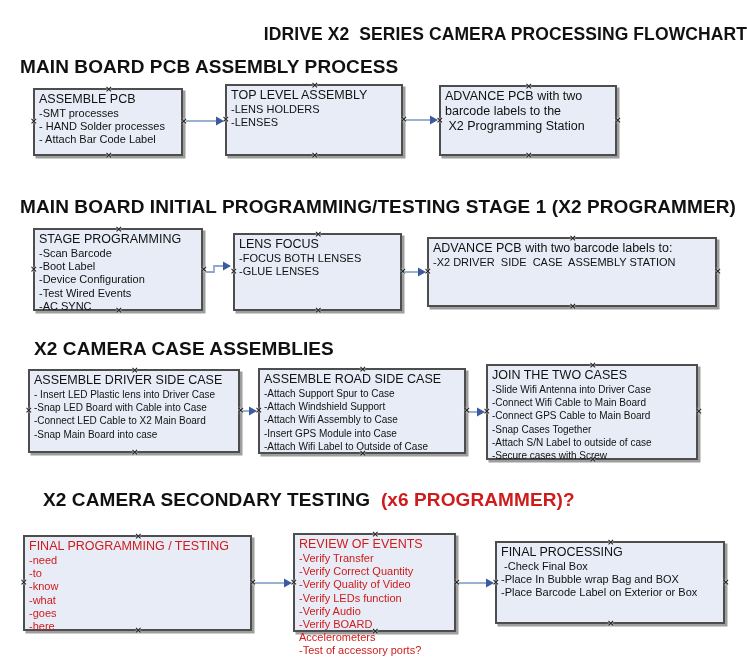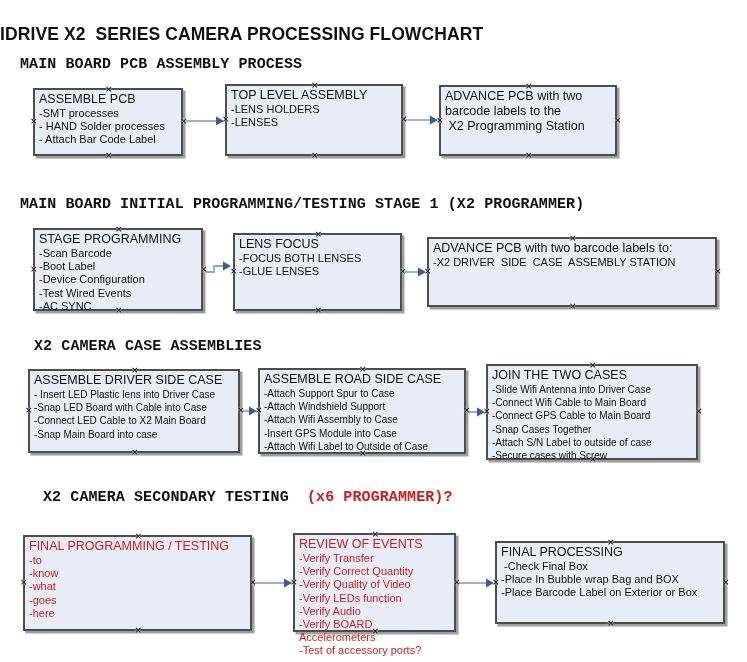--- a/index.html
+++ b/index.html
@@ -1,25 +1,25 @@
 <!DOCTYPE html>
 <html style="--box-fill: #e7ecf6; --box-border: #4d4d4d; --box-shadow: #9e9e9e; --red: #cf1b1b; --connector-line: #8fa9cc; --connector-arrow: #3c5aa0;"><head>
 <meta charset="utf-8">
 <style>
   html,body { margin:0; padding:0; background:#fff; }
   .canvas {
     position:relative; width:747px; height:662px; background:#ffffff;
     font-family:"Liberation Sans", sans-serif; overflow:hidden; color:#111;
   }
   .main-title {
-    position:absolute; top:24px; left:0; width:100%; text-align:left;
+    position:absolute; top:24px; left:0; width:100%; text-align:right;
     font-size:17.5px; font-weight:bold; white-space:pre; letter-spacing:0.1px;
   }
   .sec-heading {
-    position:absolute; font-size:15px; font-weight:bold; white-space:pre; letter-spacing:0.1px;font-family:Liberation Mono, monospace;
+    position:absolute; font-size:19px; font-weight:bold; white-space:pre; letter-spacing:0.1px;
   }
   .sec-heading .red-part { color:var(--red); }
   .fbox {
     position:absolute; box-sizing:border-box;
     background:var(--box-fill);
     border:2px solid var(--box-border);
     box-shadow:2.5px 2.5px 0 var(--box-shadow);
     padding:2px 4px;
     overflow:visible;
   }
@@ -164,20 +164,21 @@
       </div>
   <span class="xmark xmark-top">×</span>
       <span class="xmark xmark-bottom">×</span>
       <span class="xmark xmark-left">×</span>
       <span class="xmark xmark-right">×</span>
     </div>
 
   <div class="fbox red" style="left:23px; top:535px; width:229px; height:96px;">
     <div class="box-title">FINAL PROGRAMMING / TESTING</div>
     <div>
+        <div class="box-line">-need</div>
         <div class="box-line">-to</div>
         <div class="box-line">-know</div>
         <div class="box-line">-what</div>
         <div class="box-line">-goes</div>
         <div class="box-line">-here</div>
       </div>
   <span class="xmark xmark-top">×</span>
       <span class="xmark xmark-bottom">×</span>
       <span class="xmark xmark-left">×</span>
       <span class="xmark xmark-right">×</span>

